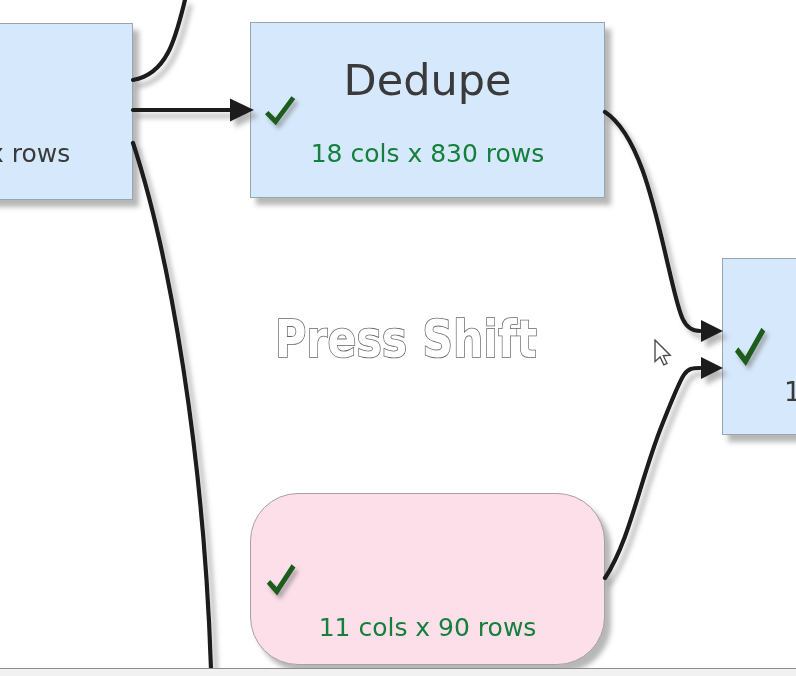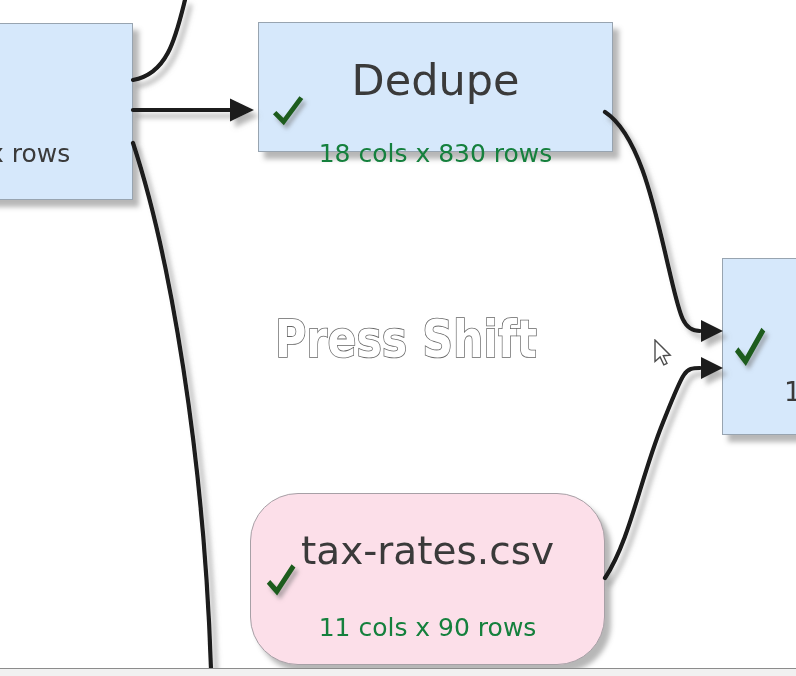--- a/index.html
+++ b/index.html
@@ -39,21 +39,21 @@
     position:absolute;
     font-size:25px;line-height:25px;
     color:#3a3a3a;white-space:nowrap;text-align:left;
   }
   .check{
     position:absolute;
     filter:drop-shadow(3px 4px 2px rgba(110,110,110,0.55));
   }
   
   #node-left   {left:-242px;top:23px; width:375px;height:177px;}
-  #node-dedupe {left:258px; top:22px; width:355px;height:130px;}
+  #node-dedupe {left:250px; top:22px; width:355px;height:176px;}
   #node-right  {left:722px; top:258px;width:140px;height:177px;}
   #node-csv    {left:250px; top:493px;width:355px;height:172px;}
   
   #wires{position:absolute;left:0;top:0;z-index:5;pointer-events:none;}
   
   #hint{position:absolute;left:256px;top:305px;z-index:6;}
   #hint text{
     font-family:"DejaVu Sans","Liberation Sans",sans-serif;
     font-weight:bold;font-size:52px;
     fill:#ffffff;stroke:#666666;stroke-width:1.7px;
@@ -88,21 +88,20 @@
     <svg class="check" style="left:11px;top:66px;" width="32" height="42" viewBox="0 0 36 36" preserveAspectRatio="none">
       <path d="M3 21 L13 31 L33 4" fill="none" stroke="#1d5c1d" stroke-width="5.4"></path>
     </svg>
     <div class="frag" style="left:61px;top:120px;font-size:27px;">1</div>
   </div>
 
   <div class="node input" id="node-csv">
     <svg class="check" style="left:15px;top:68px;" width="30" height="34" viewBox="0 0 36 36" preserveAspectRatio="none">
       <path d="M3 21 L13 31 L33 4" fill="none" stroke="#1d5c1d" stroke-width="5.8"></path>
     </svg>
-    <div class="node-title">tax-rates.csv</div>
     <div class="node-subtitle">11 cols x 90 rows</div>
   </div>
 
   <svg id="wires" width="796" height="676" viewBox="0 0 796 676">
     <defs>
       <filter id="wireShadow" x="-30%" y="-30%" width="160%" height="160%">
         <feDropShadow dx="5" dy="6" stdDeviation="2.6" flood-color="#7c7c7c" flood-opacity="0.55"></feDropShadow>
       </filter>
     </defs>
     <g fill="none" stroke="#1a1a1a" stroke-width="4.2" stroke-linecap="round" filter="url(#wireShadow)">

